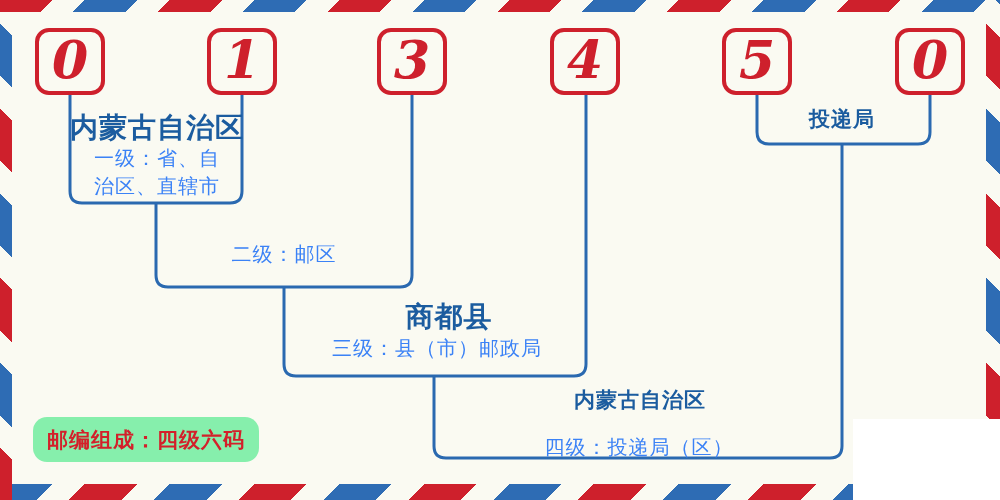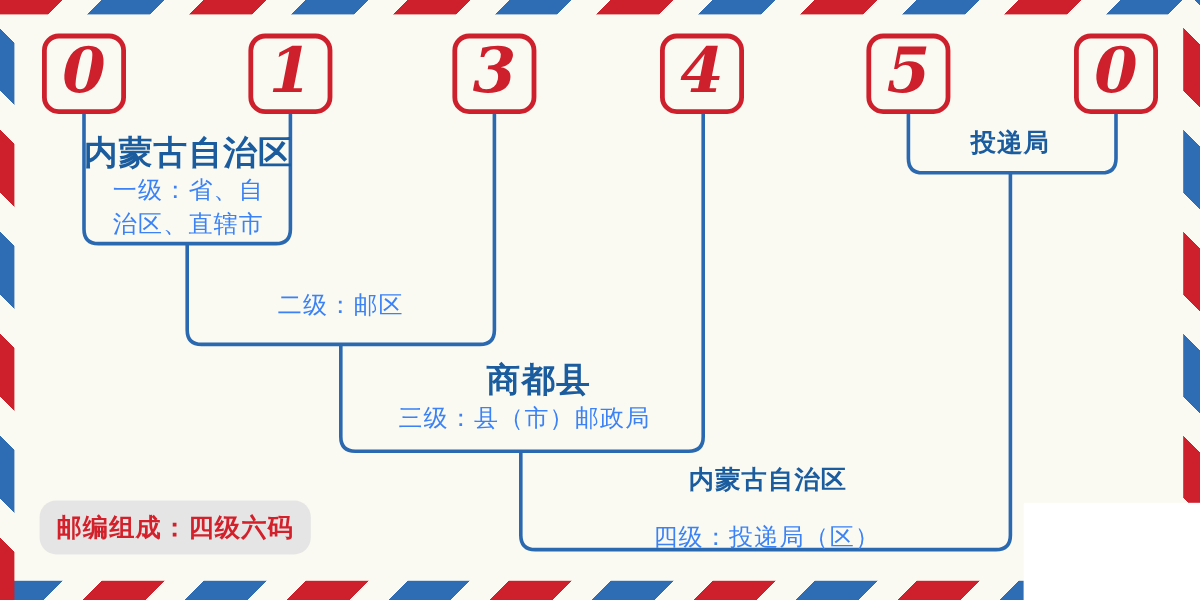--- a/index.html
+++ b/index.html
@@ -51,21 +51,21 @@
   .t-level1{left:157px;top:144px;}
   .t-level2{left:284px;top:240px;}
   .t-place3{left:433px;top:304px;margin-left:16px;}
   .t-level3{left:437px;top:334px;}
   .t-place4{left:640px;top:387px;font-size:21px;}
   .t-level4{left:639px;top:421px;margin-top:12px;}
   .t-delivery{left:842px;top:106px;font-size:21px;}
   
   .footer-note{
     position:absolute;left:33px;top:417px;width:226px;height:45px;
-    background:#e5e5e5;border-radius:14px;
+    background:#86efac;border-radius:14px;
     display:flex;align-items:center;justify-content:center;
   }
   .footer-note span{
     color:#d3202a;font-weight:bold;font-size:21px;
     font-family:"DejaVu Serif","Liberation Serif",serif;letter-spacing:1px;
   }
 </style>
 </head>
 <body>
 

